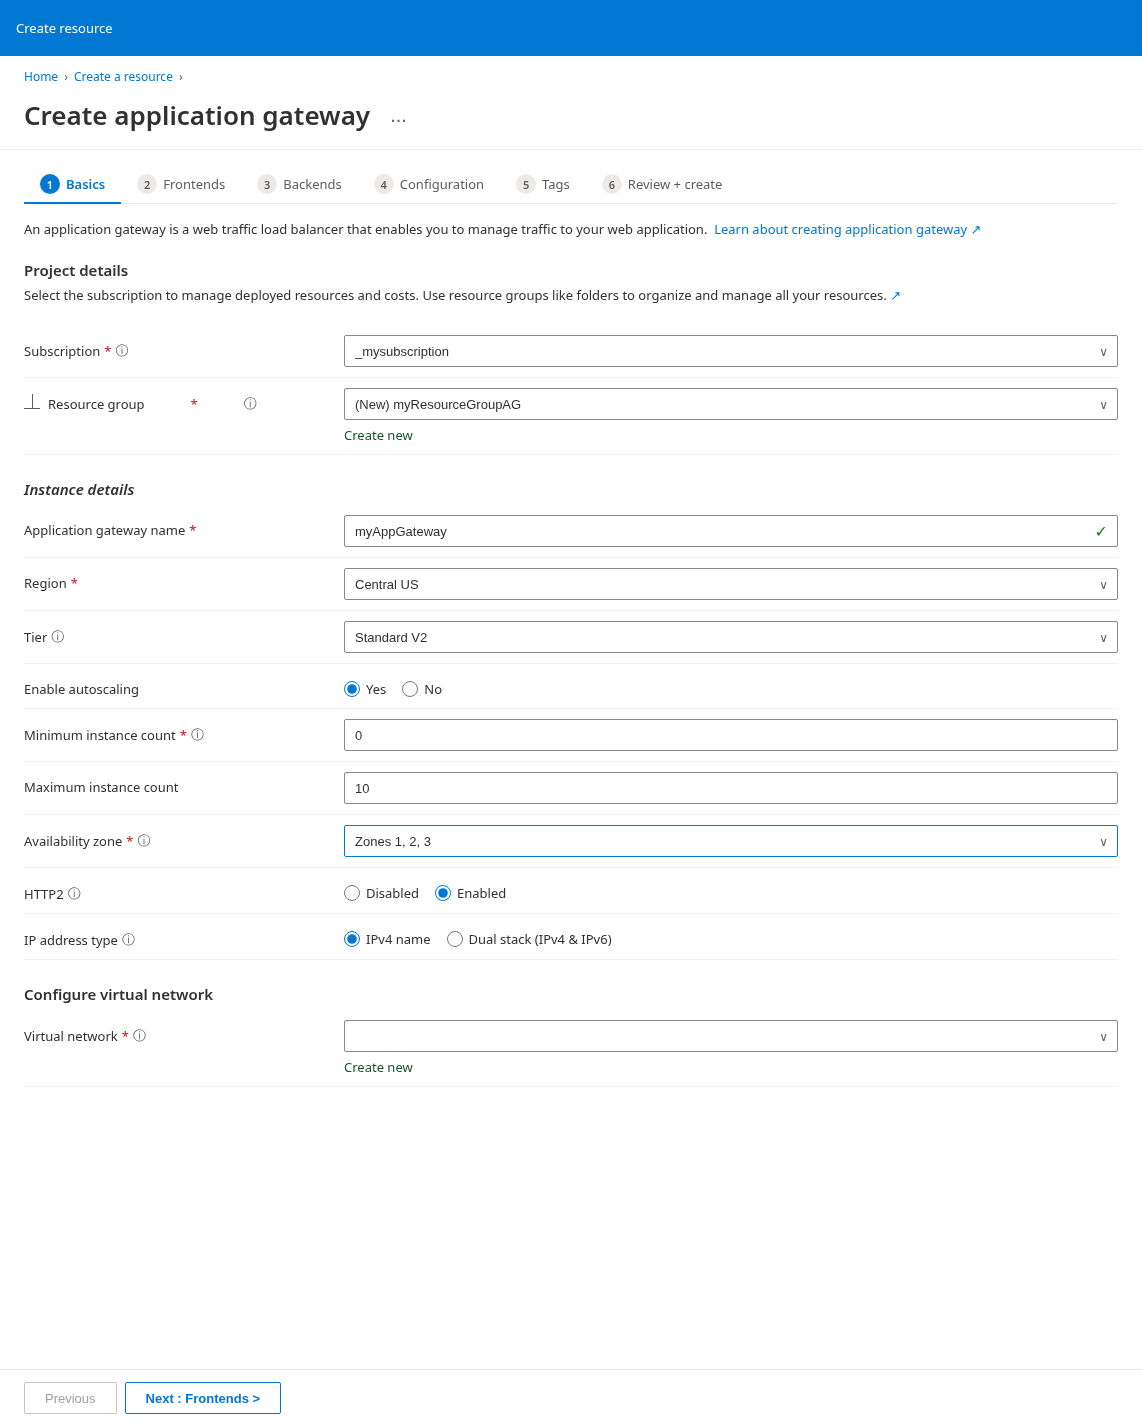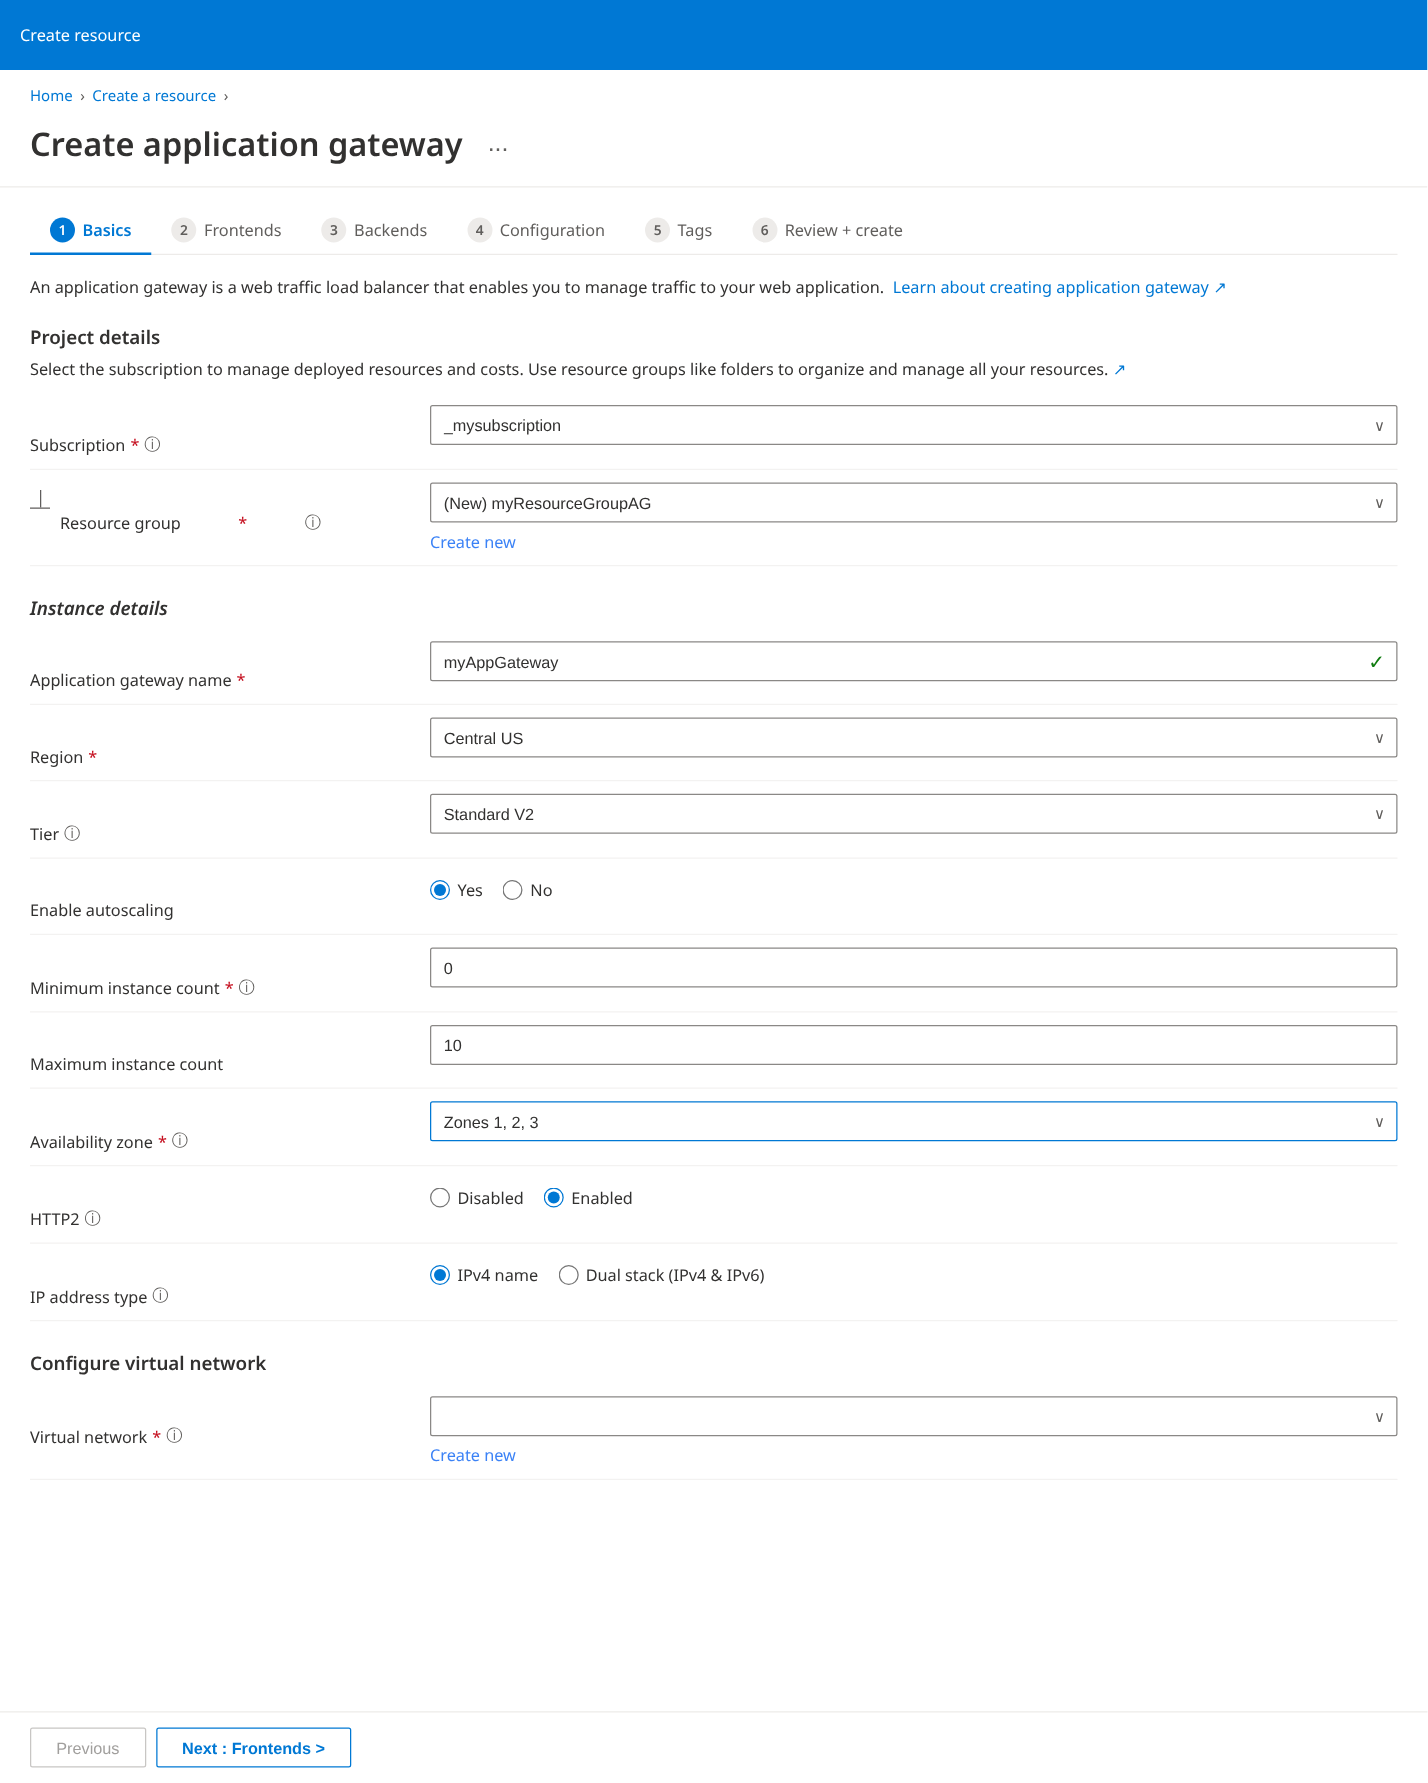--- a/index.html
+++ b/index.html
@@ -113,41 +113,40 @@
     .section-title {
       font-size: 15px;
       font-weight: 600;
       color: #323130;
       margin-bottom: 6px;
       margin-top: 20px;
     }
     .section-desc {
       font-size: 13px;
       color: #323130;
-      margin-bottom: 9px;
+      margin-bottom: 20px;
       line-height: 1.5;
     }
     
     .form-row {
       display: flex;
       align-items: flex-start;
       padding: 10px 0;
       border-bottom: 1px solid #f3f2f1;
       min-height: 44px;
     }
     .form-label {
       width: 320px;
       min-width: 320px;
       font-size: 13px;
       color: #323130;
       padding-top: 6px;
       display: flex;
       align-items: center;
       gap: 4px;
-      margin-top: 16px;
     }
     .form-label .required {
       color: #c50f1f;
     }
     .form-label .info-icon {
       color: #605e5c;
       font-size: 13px;
       cursor: pointer;
     }
     .form-field {
@@ -196,21 +195,21 @@
     }
     .input-with-check .check-icon {
       position: absolute;
       right: 10px;
       top: 50%;
       transform: translateY(-50%);
       color: #107c10;
       font-size: 16px;
     }
     .create-new-link {
-      color: #3b82f6;
+      color: #14532d;
       text-decoration: none;
       font-size: 13px;
       cursor: pointer;
       margin-top: 2px;
     }
     
     .radio-group {
       display: flex;
       align-items: center;
       gap: 16px;

